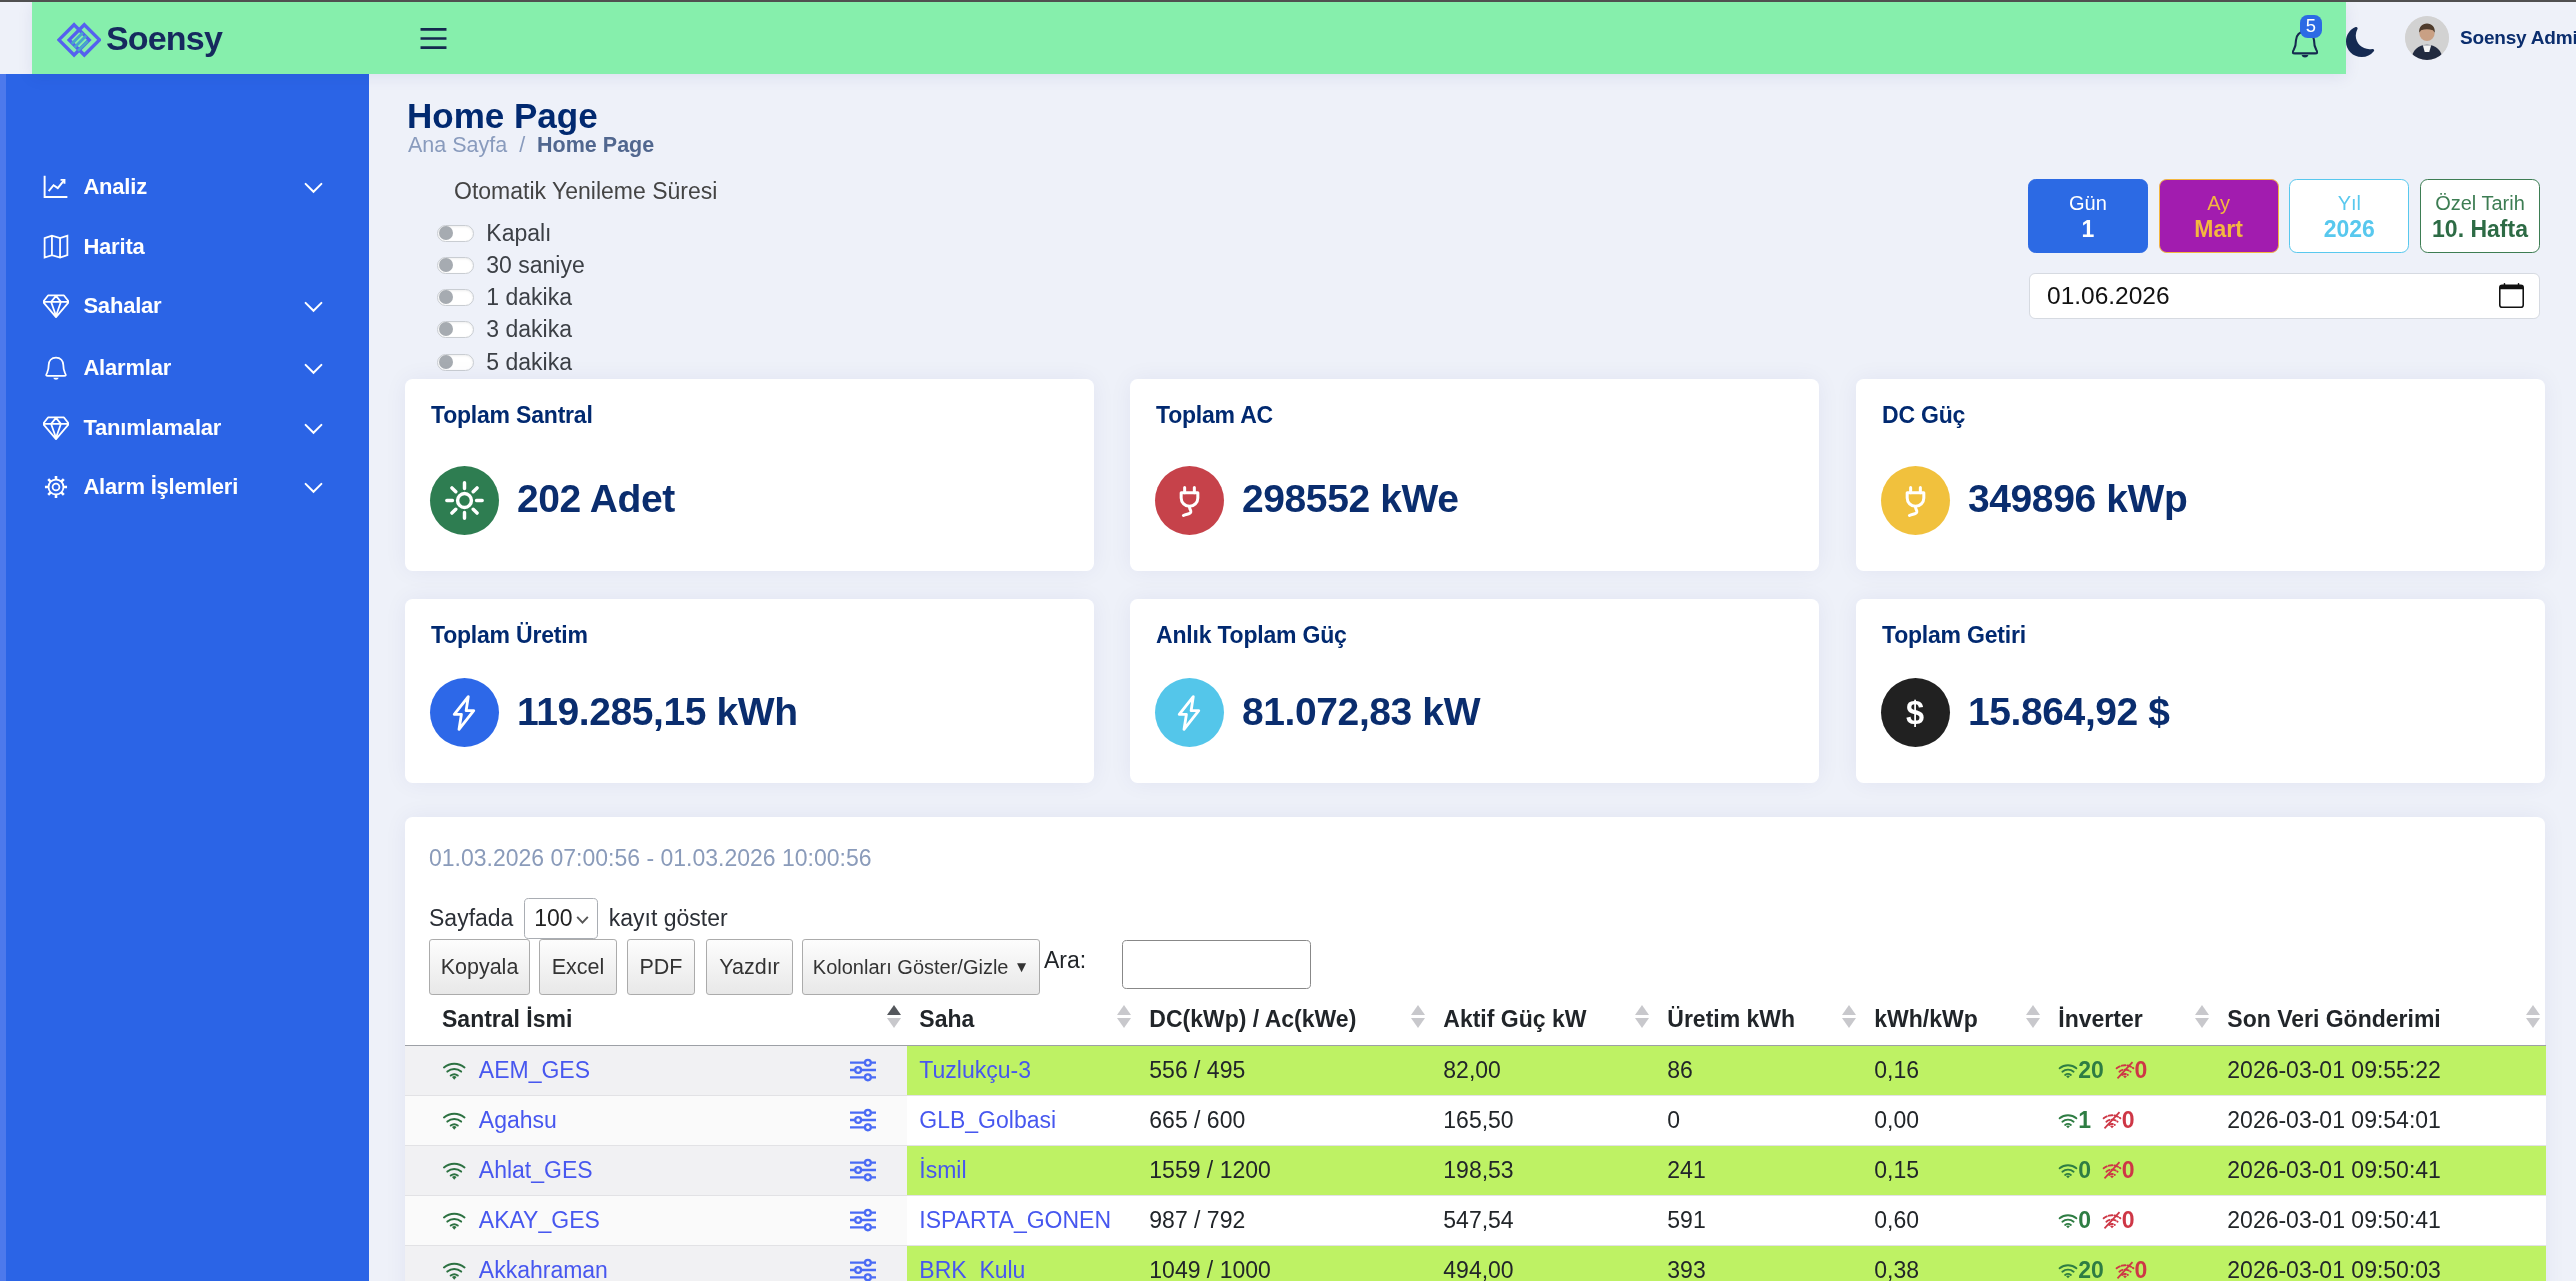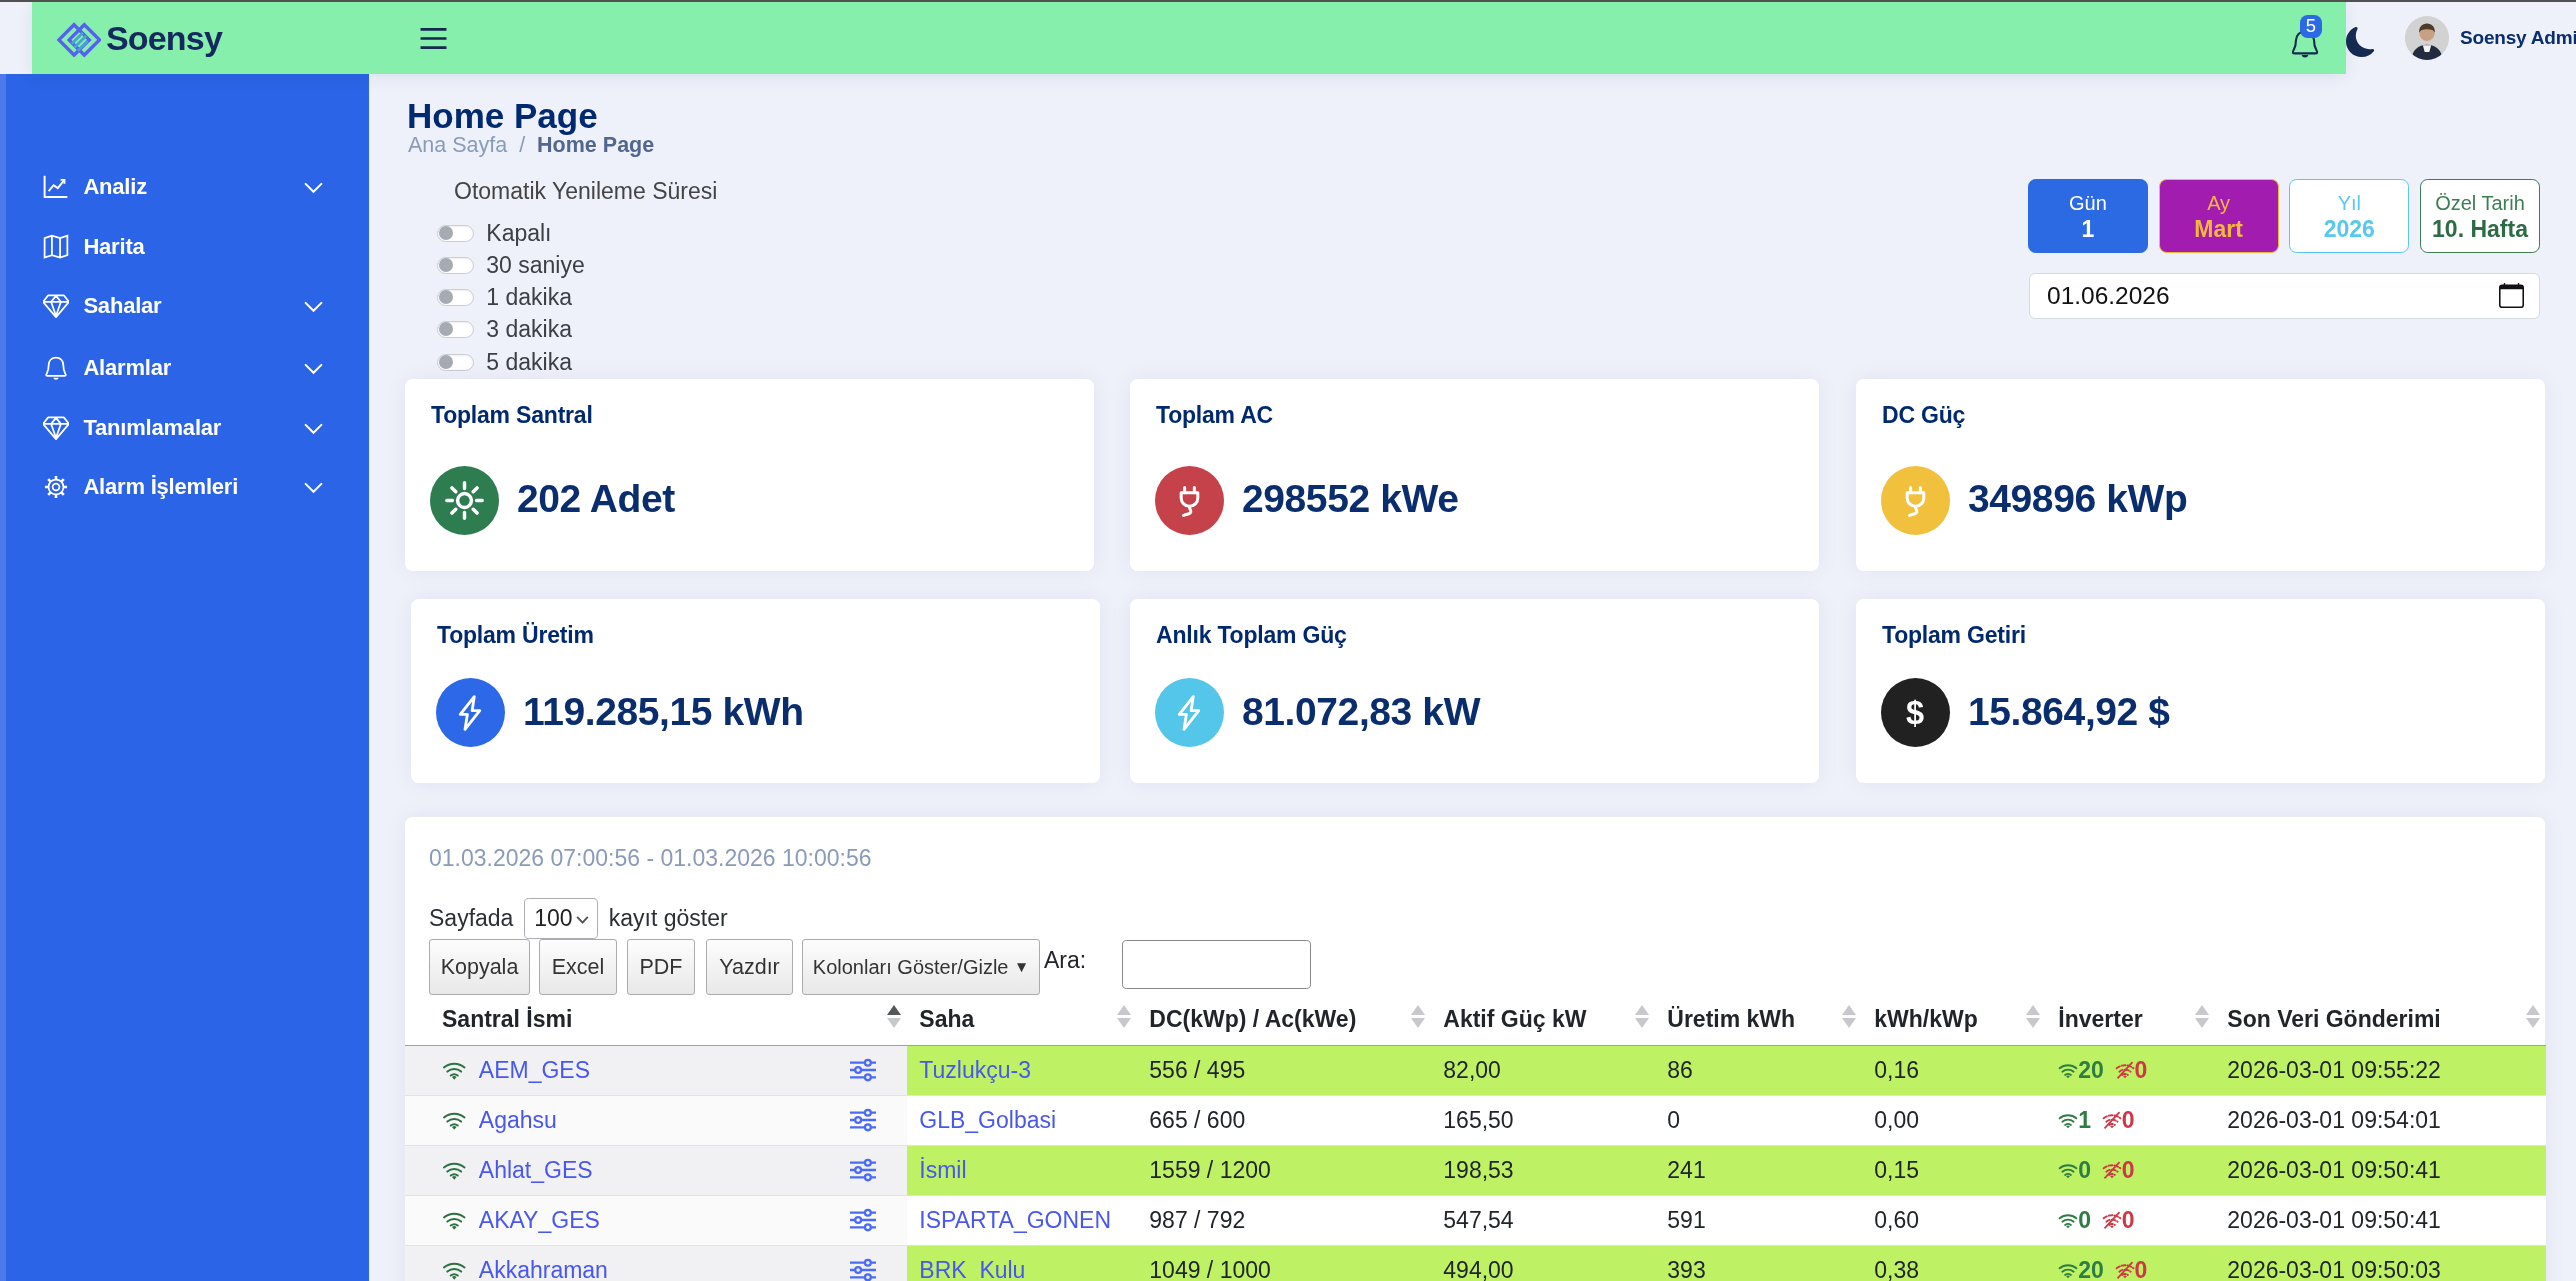--- a/index.html
+++ b/index.html
@@ -269,21 +269,21 @@
         <h3>DC Güç</h3>
         <div class="circ" style="background:#f1c13d">
           <svg width="37" height="37" viewBox="0 0 16 16">
             <path d="M5.9 2.4v2.3M10.1 2.4v2.3" stroke="#fff" stroke-width="1.3" stroke-linecap="round"></path>
             <path d="M4.4 4.7h7.2v2.2a3.6 3.6 0 0 1-7.2 0z" fill="none" stroke="#fff" stroke-width="1.3" stroke-linejoin="round"></path>
             <path d="M8 10.7c0 1.3.8 1.4.5 2.4-.3.9-1.9.7-3.1 1.4" fill="none" stroke="#fff" stroke-width="1.3" stroke-linecap="round"></path>
           </svg>
         </div>
         <div class="val">349896 kWp</div>
       </div>
-    <div class="card r2" style="left:6px;padding-left:48px;">
+    <div class="card r2" style="left:0;padding-left:48px;">
         <h3>Toplam Üretim</h3>
         <div class="circ" style="background:#2d68e8">
           <svg width="38" height="38" viewBox="0 0 16 16">
             <path d="M9.8 1.1L3.9 8.6h3l-1 6.3 6.2-7.9h-3.2z" fill="none" stroke="#fff" stroke-width="1.2" stroke-linejoin="round"></path>
           </svg>
         </div>
         <div class="val">119.285,15 kWh</div>
       </div>
     <div class="card r2" style="left:725px;">
         <h3>Anlık Toplam Güç</h3>

